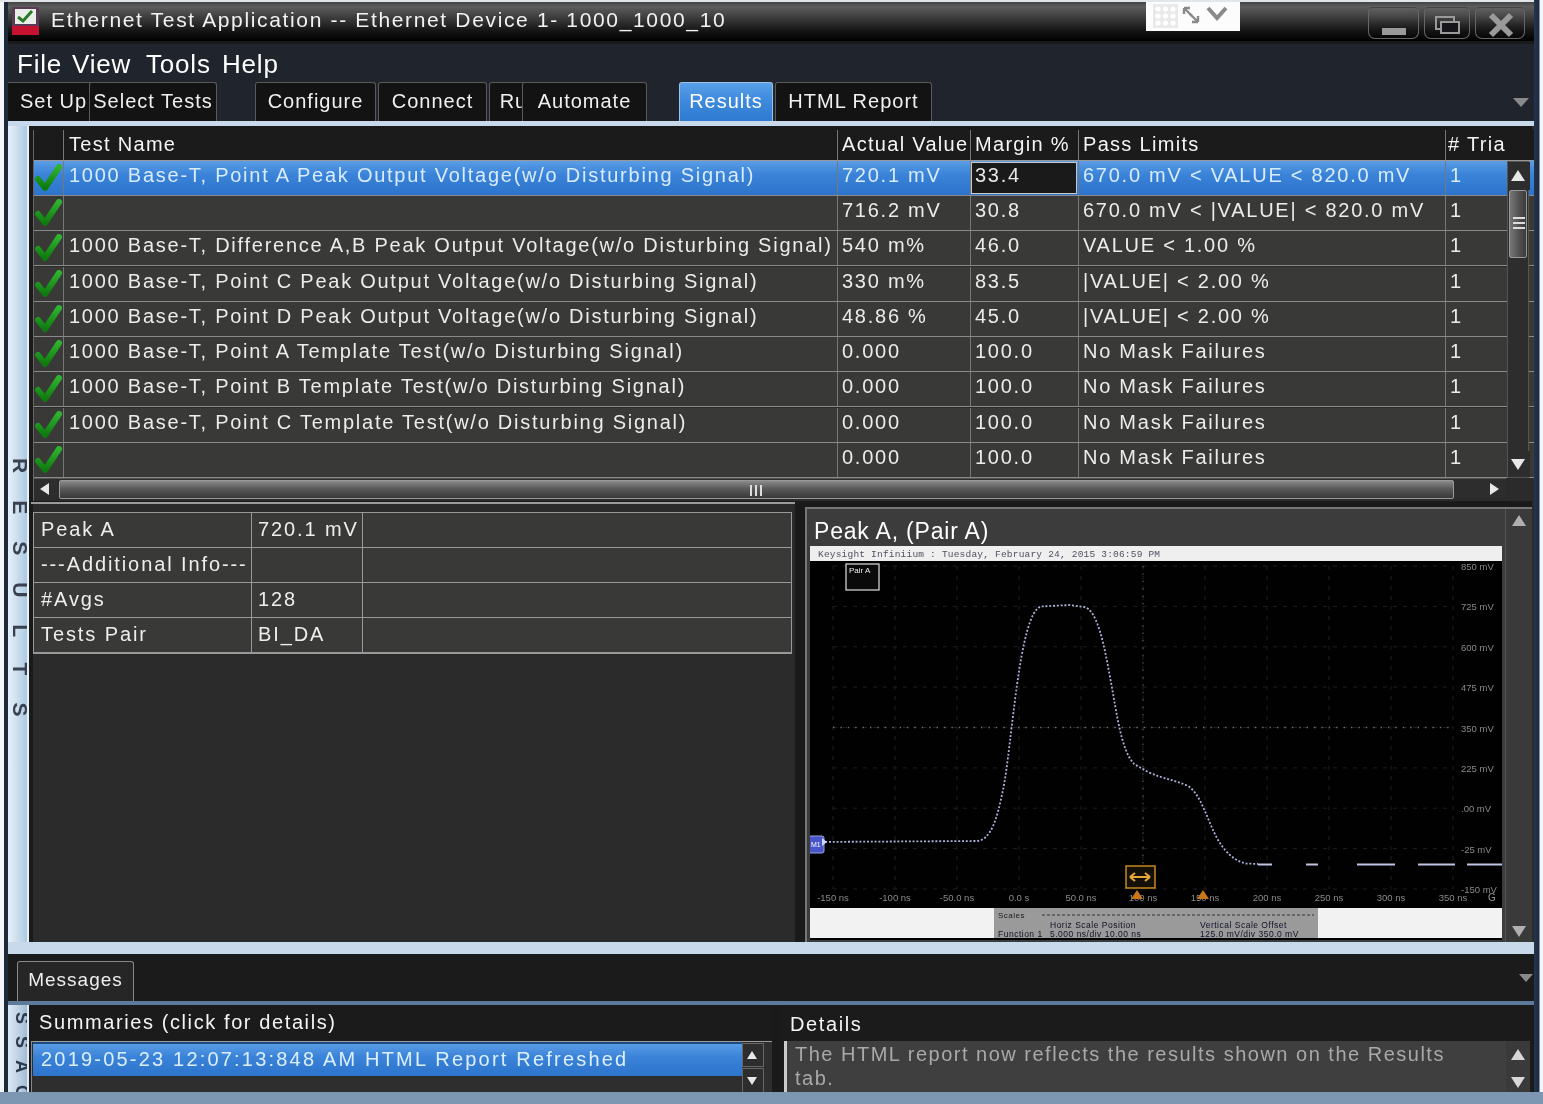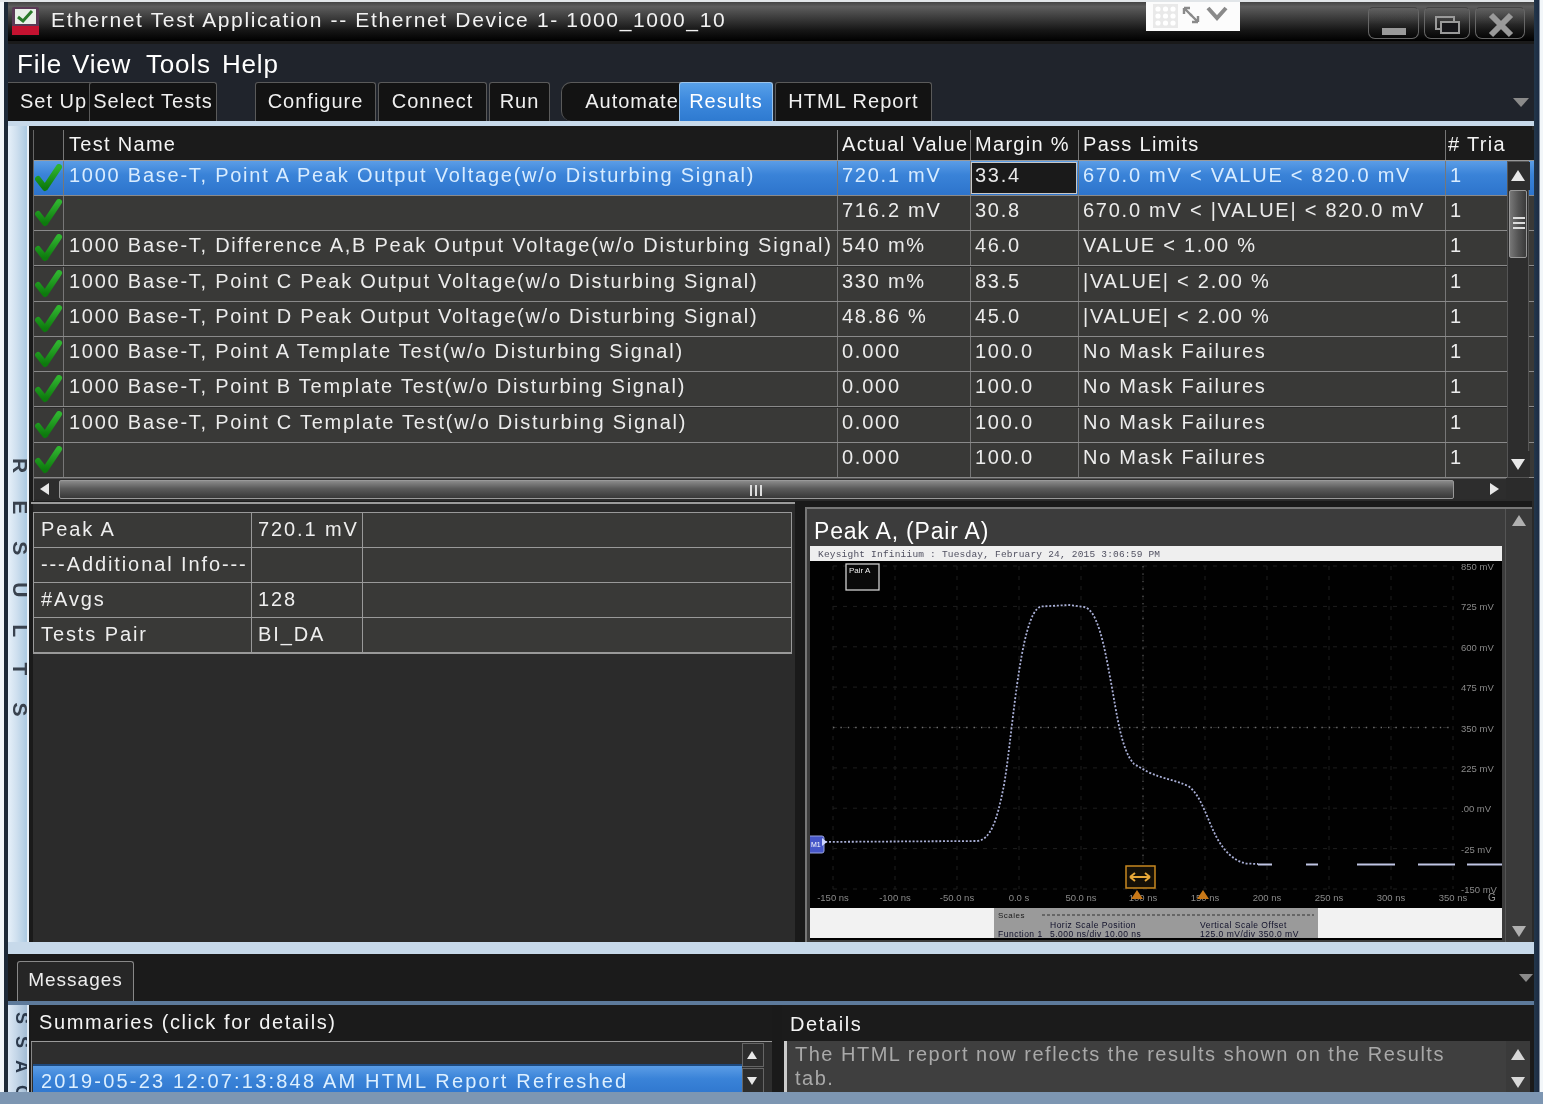--- a/index.html
+++ b/index.html
@@ -85,21 +85,21 @@
 
 #msgtabrow { left:3px; top:956px; width:1537px; height:45px; background:#1b1b1b; }
 #msgtab { position:absolute; left:14px; top:5px; width:117px; height:40px; background:#262626; border:1px solid #888; border-bottom:none; border-radius:3px 3px 0 0; color:#eee; font-size:19px; letter-spacing:1px; text-align:center; line-height:36px; }
 #msg-caret { position:absolute; left:1516px; top:18px; width:0; height:0; border-left:7px solid transparent; border-right:7px solid transparent; border-top:8px solid #8a8a8a; }
 #msgdivider { left:3px; top:1001px; width:1537px; height:4px; background:#5d7a9b; }
 #strip-msg { left:8px; top:1005px; width:21px; height:87px; background:linear-gradient(90deg,#dce8f4 0%,#c4d6e8 45%,#a2bcd4 100%); border-right:2px solid #dfe9f3; overflow:hidden; }
 #strip-msg div { position:absolute; left:2px; top:-44px; width:22px; color:#2c3a4c; font-size:18px; letter-spacing:12px; writing-mode:vertical-rl; text-orientation:sideways; font-weight:bold; }
 
 #summaries { left:31px; top:1005px; width:741px; height:88px; background:#2e2e2e; }
 #sumhead { position:absolute; left:0; top:0; width:741px; height:36px; background:#1b1b1b; color:#f4f4f4; font-size:20px; letter-spacing:1.6px; }
-#sumrow { border-top:2px solid #1d4a80; position:absolute; left:2px; top:37px; width:709px; height:34px; background:linear-gradient(180deg,#5b9de6 0%,#3a83d8 40%,#2d74cc 100%); color:#dcefff; font-size:20px; letter-spacing:2.2px;margin-top:22px; }
+#sumrow { border-top:2px solid #1d4a80; position:absolute; left:2px; top:37px; width:709px; height:34px; background:linear-gradient(180deg,#5b9de6 0%,#3a83d8 40%,#2d74cc 100%); color:#dcefff; font-size:20px; letter-spacing:2.2px; }
 #sumscroll { position:absolute; left:711px; top:38px; width:23px; height:50px; }
 
 #details { left:782px; top:1005px; width:750px; height:88px; background:#1b1b1b; }
 #dethead { position:absolute; left:8px; top:8px; color:#f4f4f4; font-size:20px; letter-spacing:1.6px; }
 #detbody { position:absolute; left:2px; top:36px; width:722px; height:52px; background:#3f3f3f; border-left:3px solid #ccc; color:#a9a9a9; font-size:20px; letter-spacing:1.5px; line-height:24px; padding:1px 0 0 8px; }
 #detscroll { position:absolute; left:724px; top:36px; width:24px; height:52px; background:#3a3a3a; }
 
 #bottomborder { left:0px; top:1092px; width:1543px; height:12px; background:#7d96b2; }
 #leftborder { left:0; top:0; width:4px; height:1092px; background:#f2f6f9; }
 #leftnavy { left:4px; top:0; width:4px; height:1092px; background:#1e2a38; }
@@ -154,21 +154,21 @@
     <span style="left:143px">Tools</span>
     <span style="left:219px">Help</span>
 </div>
 
 <div class="abs" id="tabbar">
   <div class="tab" style="left:2px;width:97px;">Set Up</div>
   <div class="tab" style="left:86px;width:128px;">Select Tests</div>
   <div class="tab" style="left:252px;width:121px;">Configure</div>
   <div class="tab" style="left:375px;width:109px;">Connect</div>
   <div class="tab" style="left:486px;width:61px;">Run</div>
-  <div class="tab" style="left:558px;width:142px;border-radius:10px;">Automate</div>
+  <div class="tab" style="left:519px;width:125px;">Automate</div>
   <div class="tab active" style="left:676px;width:94px;">Results</div>
   <div class="tab" style="left:772px;width:157px;">HTML Report</div>
   <div id="tab-caret"></div>
 </div>
 
 <div class="abs" id="frame-top"></div>
 <div class="abs" id="strip-results">
     <div>RESULTS</div>
   </div>
 <div class="abs" id="frame-right"></div>

